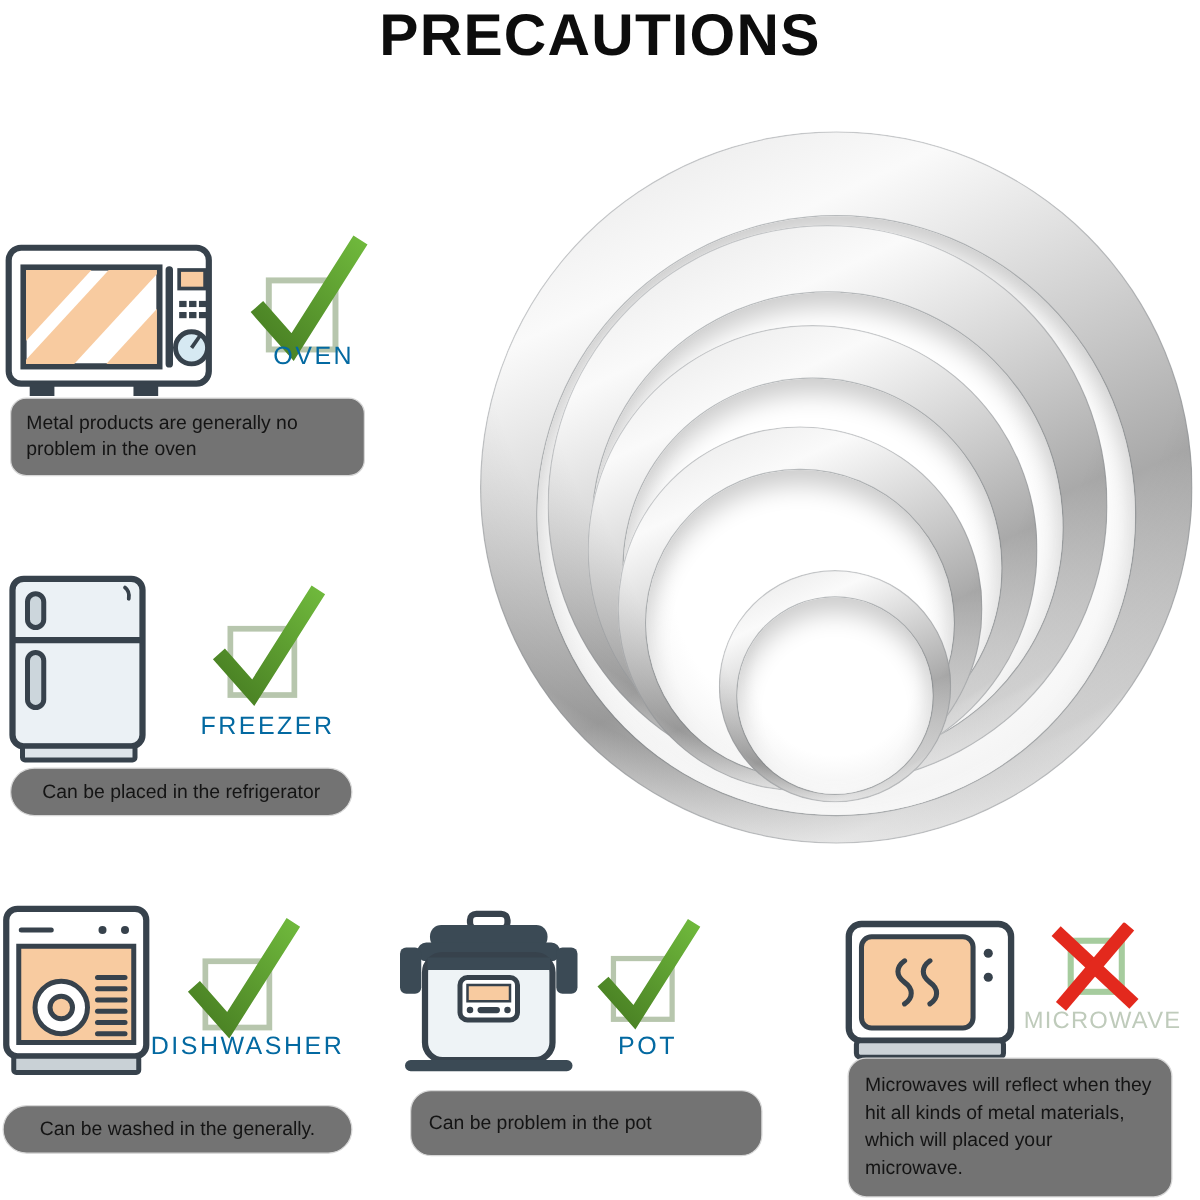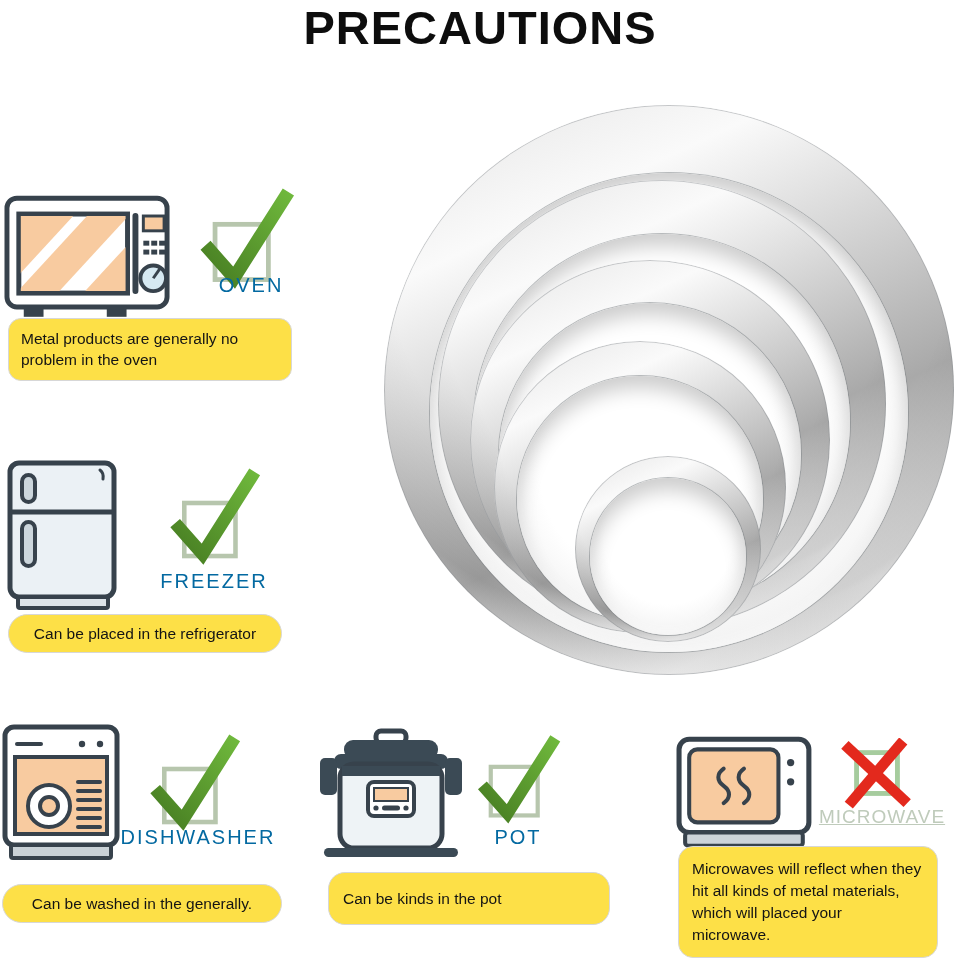--- a/index.html
+++ b/index.html
@@ -23,23 +23,23 @@
   }
   .pan .floor{
     position:absolute;left:8%;top:12%;width:84%;height:84%;border-radius:50%;
     background: radial-gradient(circle at 50% 40%, #ffffff 52%, #f4f4f4 74%, #e0e0e0 90%, #d2d2d2 100%);
     box-shadow: inset 0 12px 20px rgba(0,0,0,0.20), inset 0 -4px 10px rgba(255,255,255,0.9), 0 0 0 1px rgba(120,126,130,0.5);
   }
   
   .label{
     color:#0369a1;font-size:20px;letter-spacing:2px;text-align:center;font-weight:400;
   }
-  .label.mw{color:#bfcbbb;font-size:19px;letter-spacing:1px;text-decoration:underline;}
+  .label.mw{color:#bfcbbb;font-size:19px;letter-spacing:1px;}
   .infobox{
-    background:#fde047;border:1.6px solid #d7d7d7;color:#141414;
+    background:#737373;border:1.6px solid #d7d7d7;color:#141414;
     font-size:15.5px;line-height:1.38;box-sizing:border-box;
   }
   .round{border-radius:13px;padding:9px 12px;text-align:left;}
   .pill{border-radius:22px;padding:8px 10px;text-align:center;}
   .tall{border-radius:17px;padding:15px 14px;text-align:left;}
   svg{display:block;}
 </style>
 </head>
 <body>
 
@@ -196,21 +196,21 @@
           <linearGradient id="cg4" x1="0" y1="1" x2="1" y2="0">
         <stop offset="0" stop-color="#477d22"></stop>
             <stop offset="1" stop-color="#6fb83c"></stop>
       </linearGradient>
         </defs>
       <rect x="20" y="40" width="56" height="58" fill="none" stroke="#b7c6ad" stroke-width="5"></rect>
       <path d="M10 62 L40 96 L97 6" fill="none" stroke="url(#cg4)" stroke-width="14"></path>
     </svg>
   </span>
   <div class="abs label" style="left:468px;top:826px;width:100px;">POT</div>
-  <div class="abs infobox tall" style="left:328px;top:872px;width:282px;">Can be kinds in the pot</div>
+  <div class="abs infobox tall" style="left:328px;top:872px;width:282px;">Can be problem in the pot</div>
 </div>
 
 <div class="abs" style="left:0;top:0;">
   <span class="abs" style="left:676px;top:736px;">
     <svg width="142" height="116" viewBox="0 0 140 114">
       <rect x="3" y="3" width="128" height="92" rx="10" fill="#ffffff" stroke="#37424c" stroke-width="5"></rect>
       <rect x="13" y="13" width="88" height="72" rx="8" fill="#f8cba0" stroke="#37424c" stroke-width="4"></rect>
       <g fill="none" stroke="#37424c" stroke-width="4" stroke-linecap="round">
         <path d="M47 32 c-7 5 -7 12 0 17 c7 5 7 12 0 17"></path>
         <path d="M67 32 c-7 5 -7 12 0 17 c7 5 7 12 0 17"></path>

